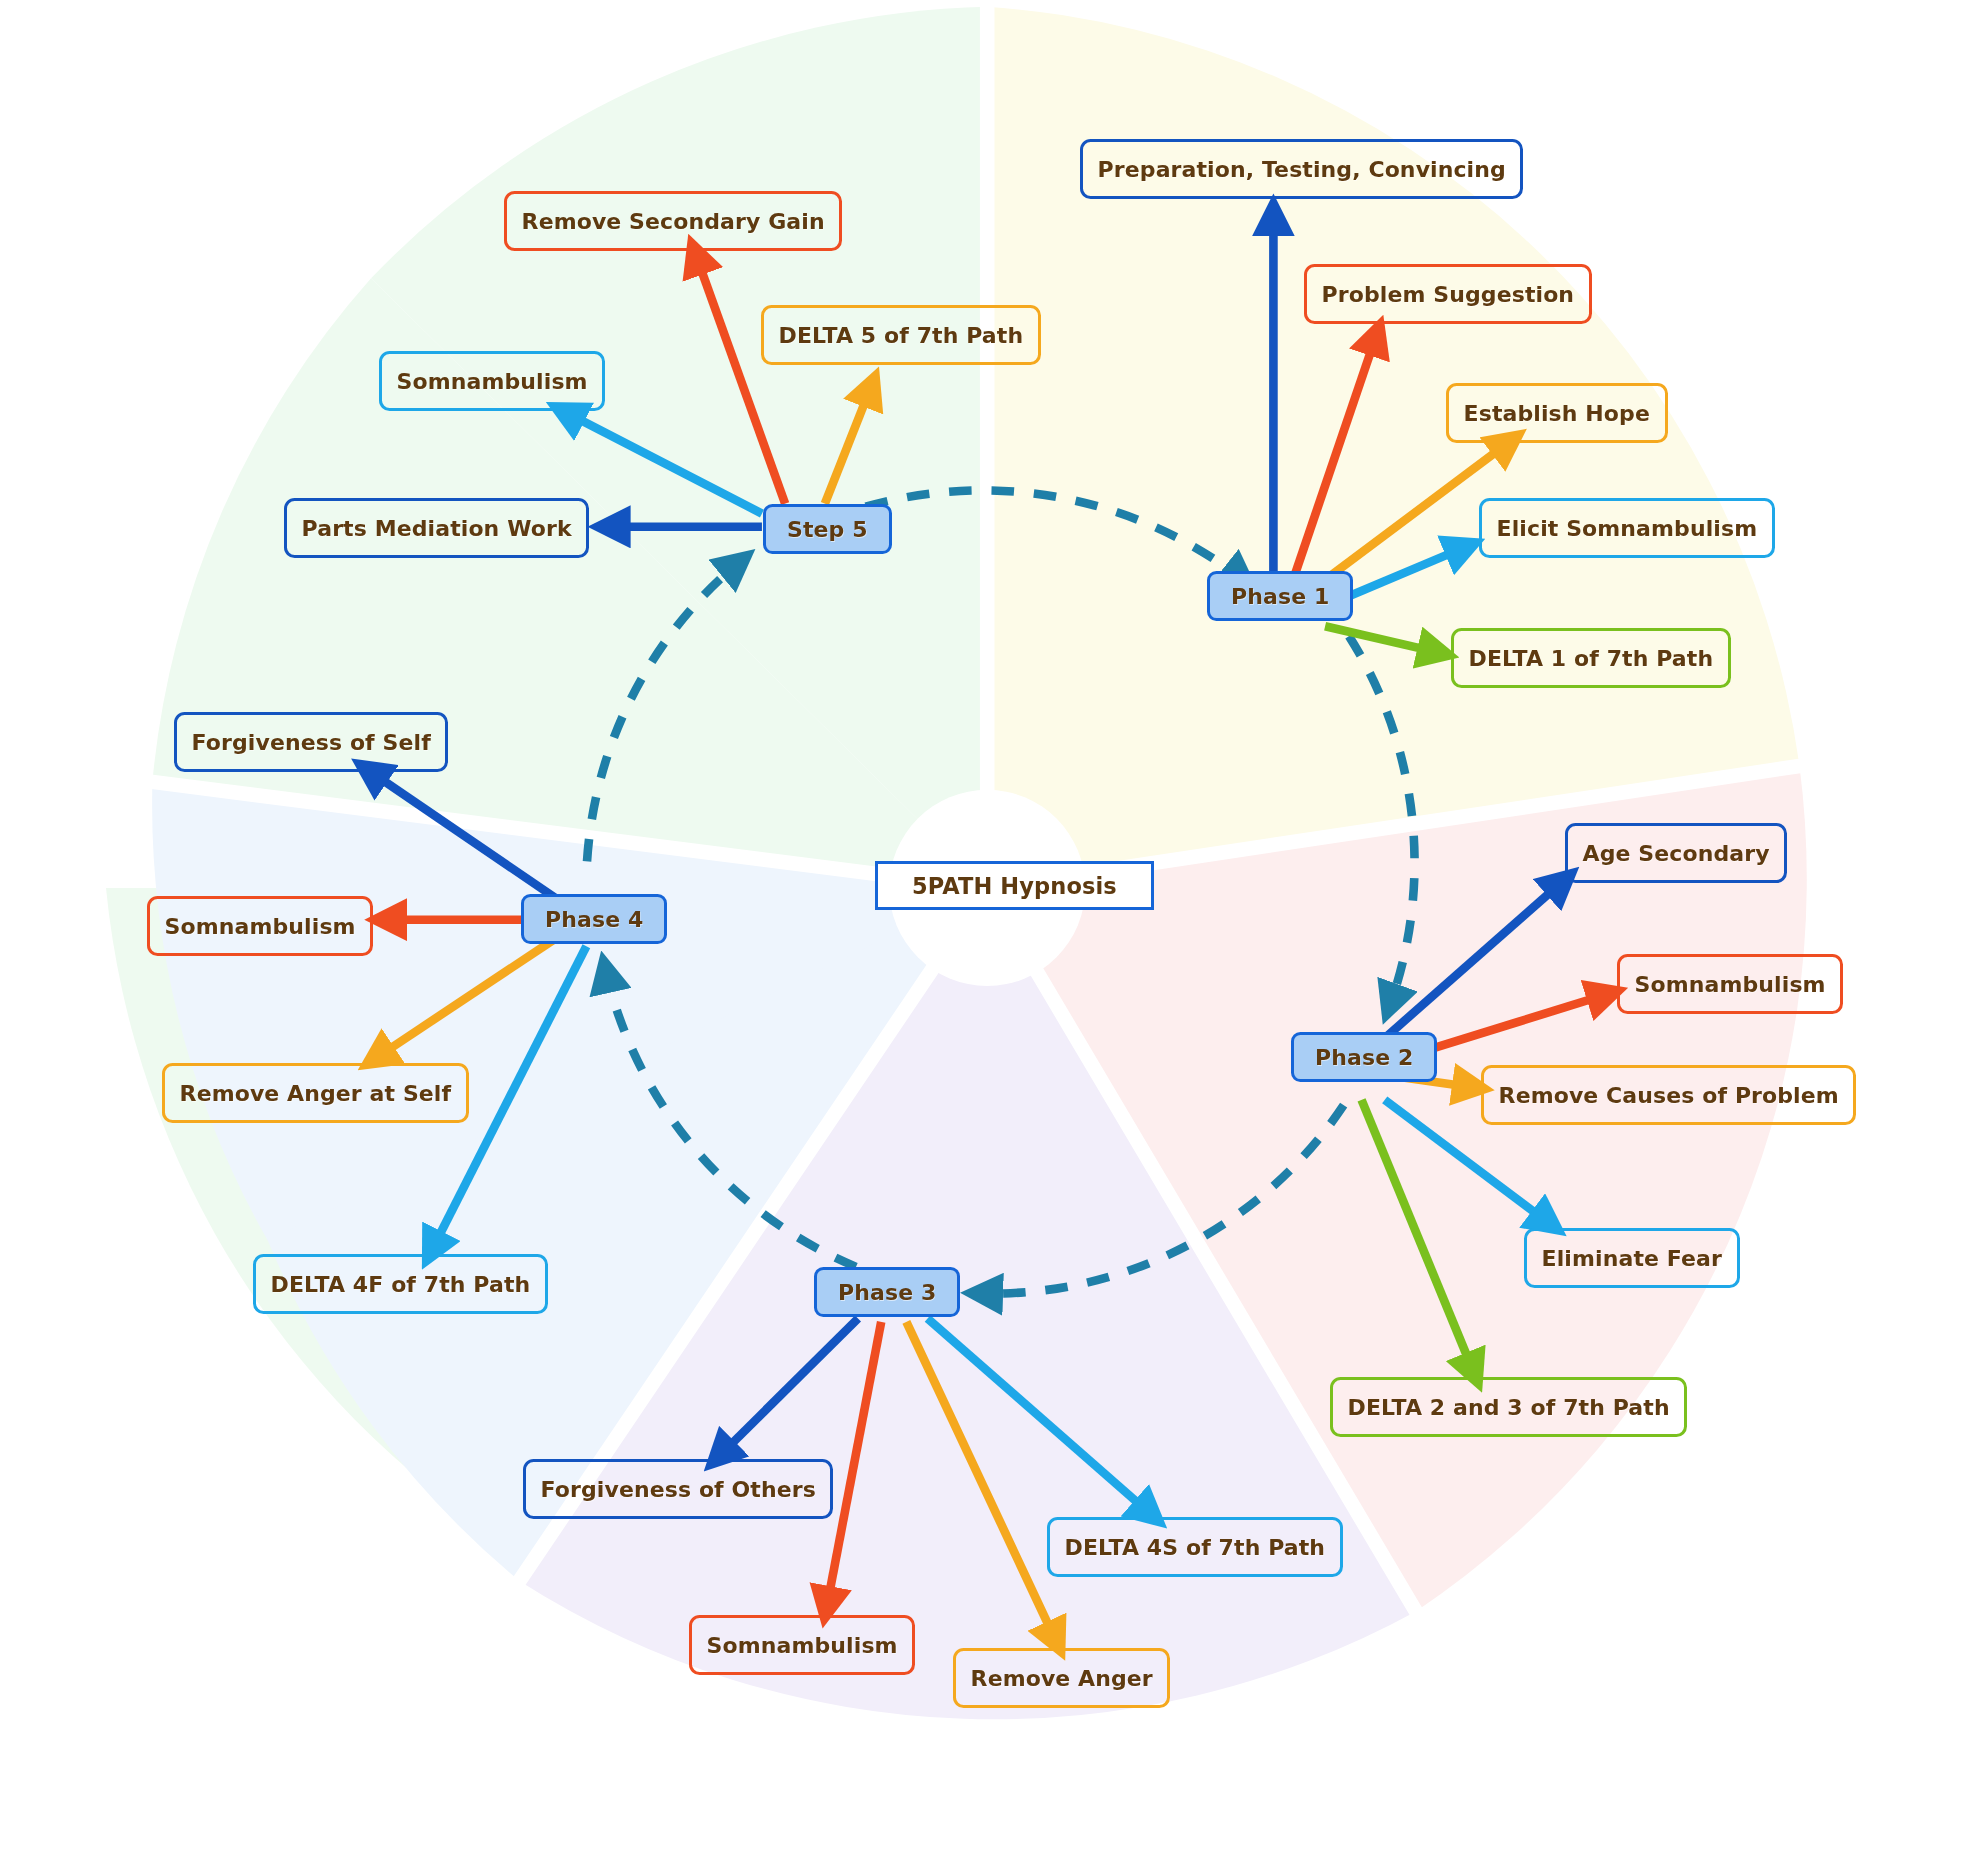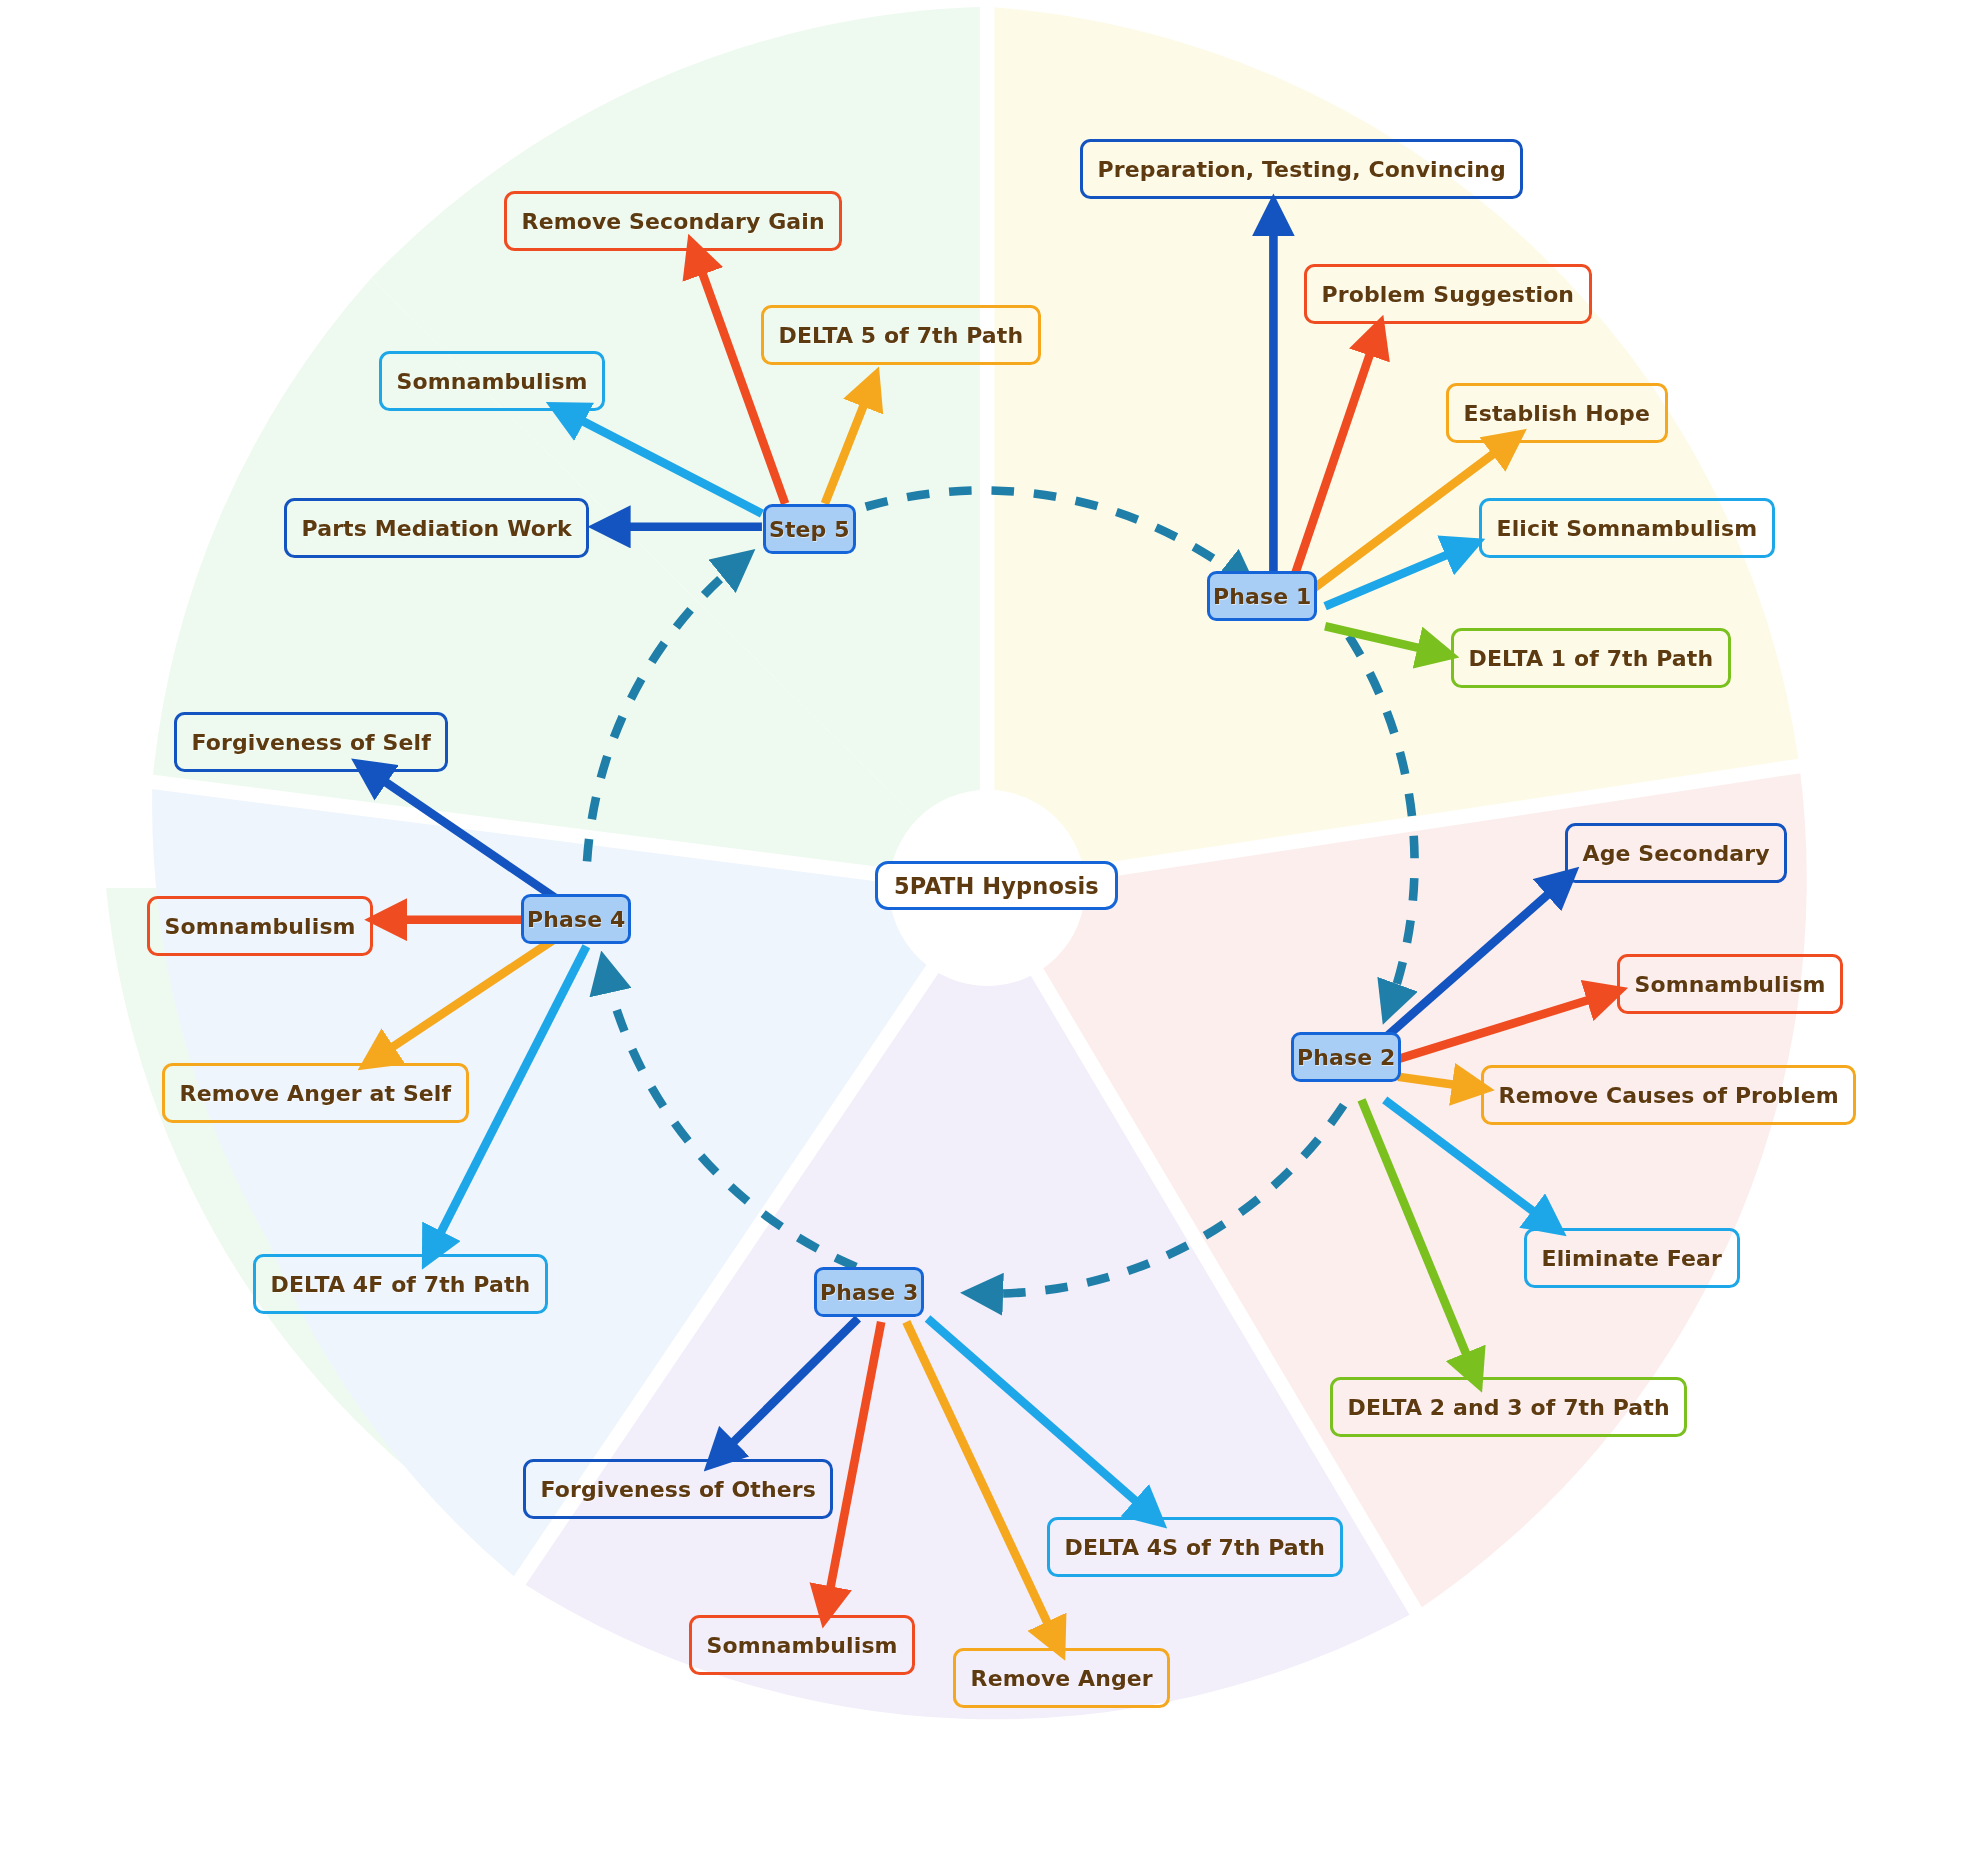--- a/index.html
+++ b/index.html
@@ -20,25 +20,25 @@
     white-space:nowrap;
     letter-spacing:0.1px;
   }
   .leaf{
     border-width:3.3px;border-style:solid;border-radius:10.6px;
     font-size:22px;padding:0 14.6px;height:60px;
   }
   .phase{
     border:3.3px solid #1565d8;border-radius:9.3px;
     background:#a9cef5;
-    font-size:22px;height:50px;padding:0 3px;
+    font-size:22px;height:50px;padding:0 21px;
   }
   .center{
-    border:3.3px solid #1565d8;border-radius:13px;
-    background:#ffffff;font-size:22.5px;height:49px;padding:0 16px;
+    border:3.3px solid #1565d8;border-radius:0;
+    background:#ffffff;font-size:22.5px;height:49px;padding:0 34px;
   }
   
   .c-blue   {border-color:#1354c0;}
   .c-red    {border-color:#ef4d21;}
   .c-amber  {border-color:#f5a81e;}
   .c-cyan   {border-color:#1ea7e8;}
   .c-green  {border-color:#7ac01e;}
 </style>
 </head>
 <body>

